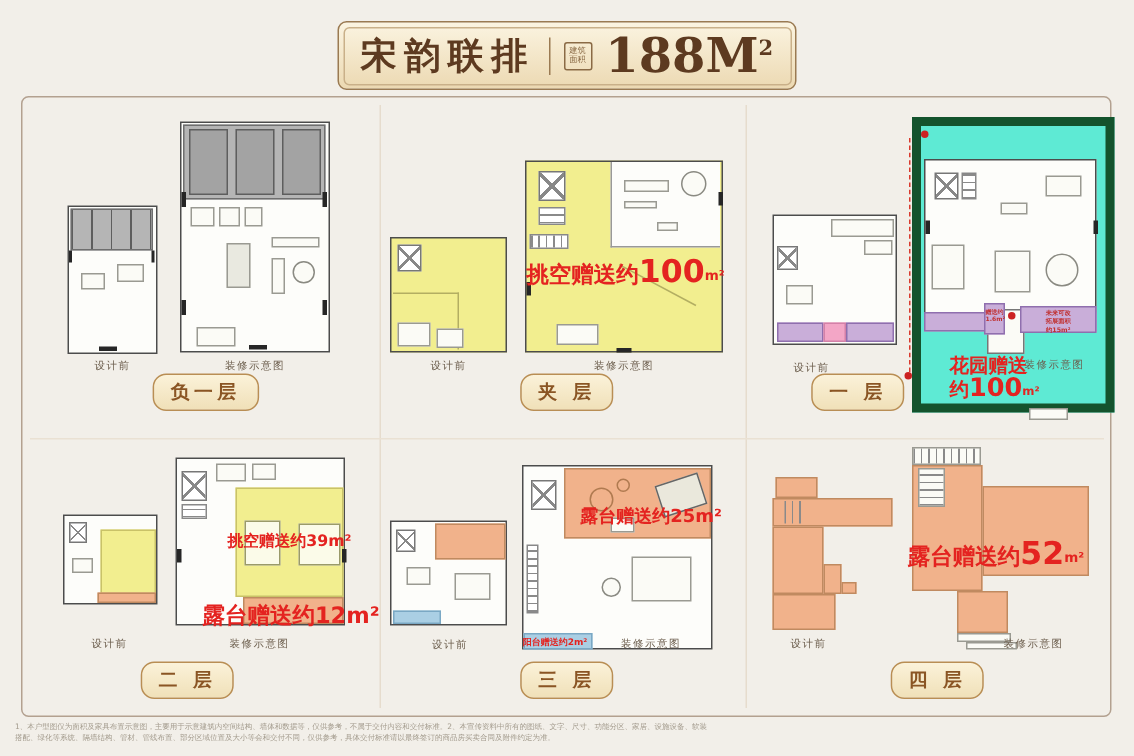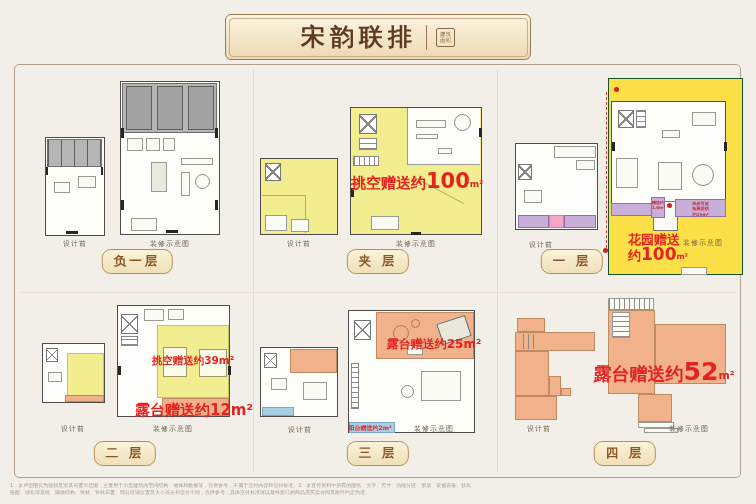--- a/index.html
+++ b/index.html
@@ -23,21 +23,21 @@
   
   .badge{transform:translateX(-50%);padding:3px 11px;border:1.5px solid #b98e54;border-radius:9px;
          background:linear-gradient(180deg,#fbf2d9,#f0e0b8);color:#8a5524;font-weight:bold;font-size:12.5px;
          letter-spacing:3px;white-space:nowrap}
   .caption{transform:translateX(-50%);font-size:7px;color:#6b5d4c;white-space:nowrap;letter-spacing:1px}
   
   .plan{background:#fdfdfa;border:1.5px solid #4c4c4c}
   .yellowbg{background:#f2ee8f}
   .yellow{background:#f2ee8f;border:1px solid #c9c268}
   .orange{background:#f1b28b;border:1px solid #c08a60}
-  .green-zone{background:#fde047;border:1px solid #14532d}
+  .green-zone{background:#5eead4;border:6px solid #14532d}
   .purple{background:#c9aed9;border:1px solid #8f6fae}
   .pink{background:#f3a6c6;border:1px solid #d381a8}
   .blue{background:#aacfe4;border:1px solid #7aa8c4}
   .grayp{background:#b5b5b5;border:1px solid #6e6e6e}
   .stall{background:#a3a3a3;border:1px solid #5e5e5e}
   .fn{background:#fbfbf6;border:1px solid #9a9a92}
   .wb{background:#262626}
   .ln{background:#b3ae62}
   .xbox{background:#fff;border:1px solid #777;
         background-image:linear-gradient(45deg,transparent 46%,#888 46%,#888 54%,transparent 54%),
@@ -67,20 +67,21 @@
   <div class="abs vdiv" style="left:497px;top:70px;height:402px"></div>
   <div class="abs hdiv" style="left:20px;top:292px;width:716px"></div>
 
   <div class="abs title-box" style="left:225px;top:14px;width:306px;height:46px">
     <span class="title-name">宋韵联排</span>
     <span class="title-sep"></span>
     <span class="seal">
       <span>建筑</span>
       <span>面积</span>
     </span>
+    <span class="title-area"><span>188M</span><sup>2</sup></span>
   </div>
 
   <div class="panel">
     <div class="abs plan" style="left:45px;top:137px;width:60px;height:99px">
       <div class="abs grayp" style="left:1px;top:1px;width:55px;height:28px;background-image:repeating-linear-gradient(90deg,#5e5e5e 0 1px,transparent 1px 13px)"></div>
       <div class="abs fn" style="left:8px;top:44px;width:16px;height:11px"></div>
       <div class="abs fn" style="left:32px;top:38px;width:18px;height:12px"></div>
       <div class="abs wb" style="left:0;top:29px;width:2px;height:8px"></div>
       <div class="abs wb" style="left:55px;top:29px;width:2px;height:8px"></div>
       <div class="abs wb" style="left:20px;top:93px;width:12px;height:2.5px"></div>
@@ -255,21 +256,21 @@
     <div class="abs orange" style="left:549px;top:376px;width:12px;height:20px"></div>
     <div class="abs orange" style="left:561px;top:388px;width:10px;height:8px"></div>
 
     <div class="abs fn hatch-v" style="left:608px;top:298px;width:46px;height:12px"></div>
     <div class="abs orange" style="left:608px;top:310px;width:47px;height:84px"></div>
     <div class="abs orange" style="left:655px;top:324px;width:71px;height:60px"></div>
     <div class="abs orange" style="left:638px;top:394px;width:34px;height:28px"></div>
     <div class="abs fn" style="left:638px;top:422px;width:36px;height:6px"></div>
     <div class="abs fn" style="left:644px;top:428px;width:34px;height:5px"></div>
     <div class="abs fn hatch-h" style="left:612px;top:312px;width:18px;height:26px"></div>
-    <div class="abs red-note" style="left:664px;top:357px;font-size:18px">
+    <div class="abs red-note" style="left:664px;top:357px;font-size:15px">
       <span>露台赠送约</span><span class="big">52</span><span class="unit">m²</span>
     </div>
     <div class="abs caption" style="left:539px;top:424px">设计前</div>
     <div class="abs caption" style="left:689px;top:424px">装修示意图</div>
     <div class="abs badge" style="left:625px;top:441px">四 层</div>
   </div>
 
   <div class="abs disclaimer" style="left:10px;top:482px;width:740px">
     <div>1、本户型图仅为面积及家具布置示意图，主要用于示意建筑内空间结构、墙体和数据等，仅供参考，不属于交付内容和交付标准。2、本宣传资料中所有的图纸、文字、尺寸、功能分区、家居、设施设备、软装</div>
     <div>搭配、绿化等系统、隔墙结构、管材、管线布置、部分区域位置及大小等会和交付不同，仅供参考，具体交付标准请以最终签订的商品房买卖合同及附件约定为准。</div>

